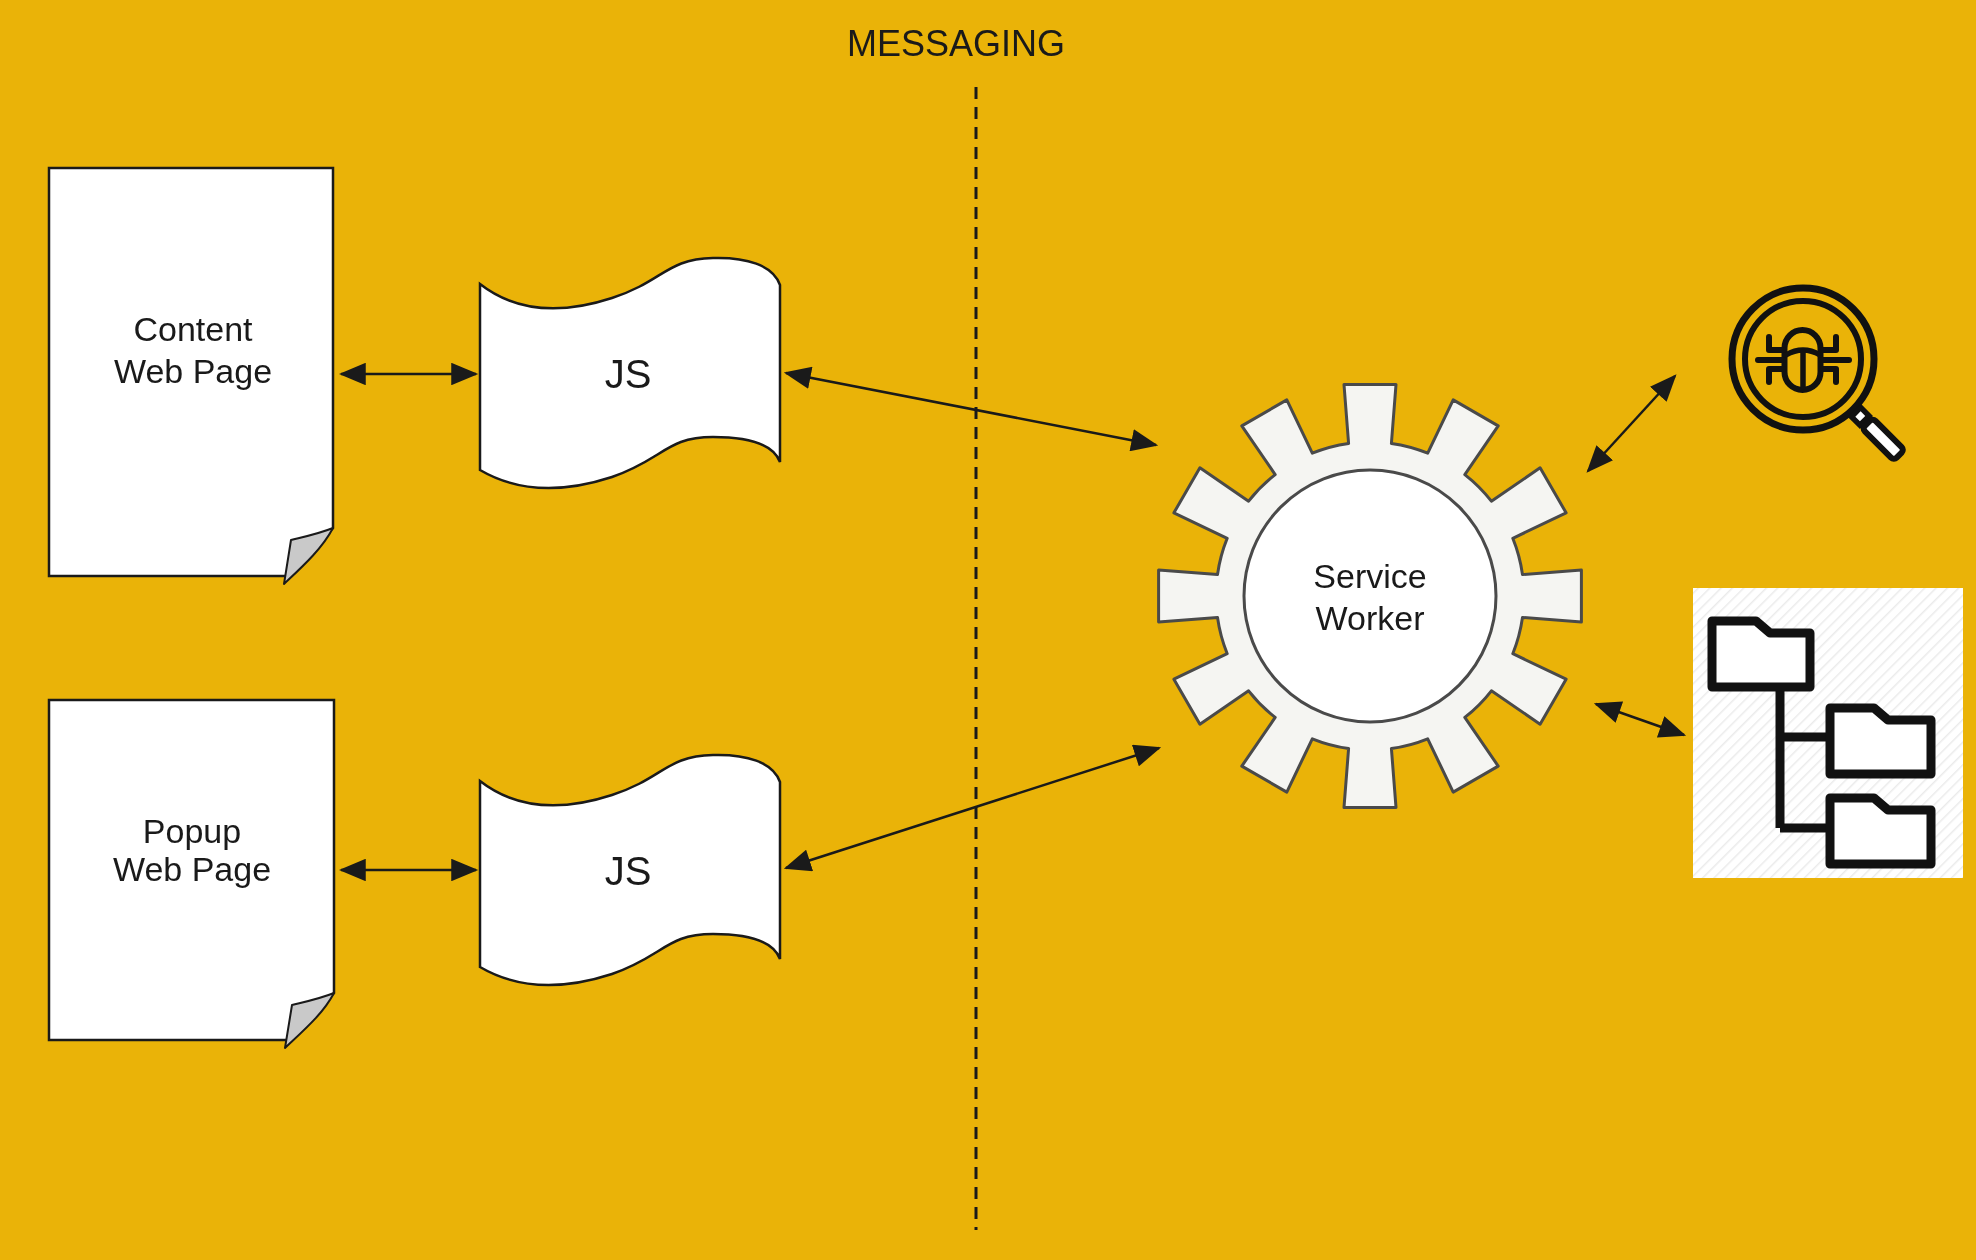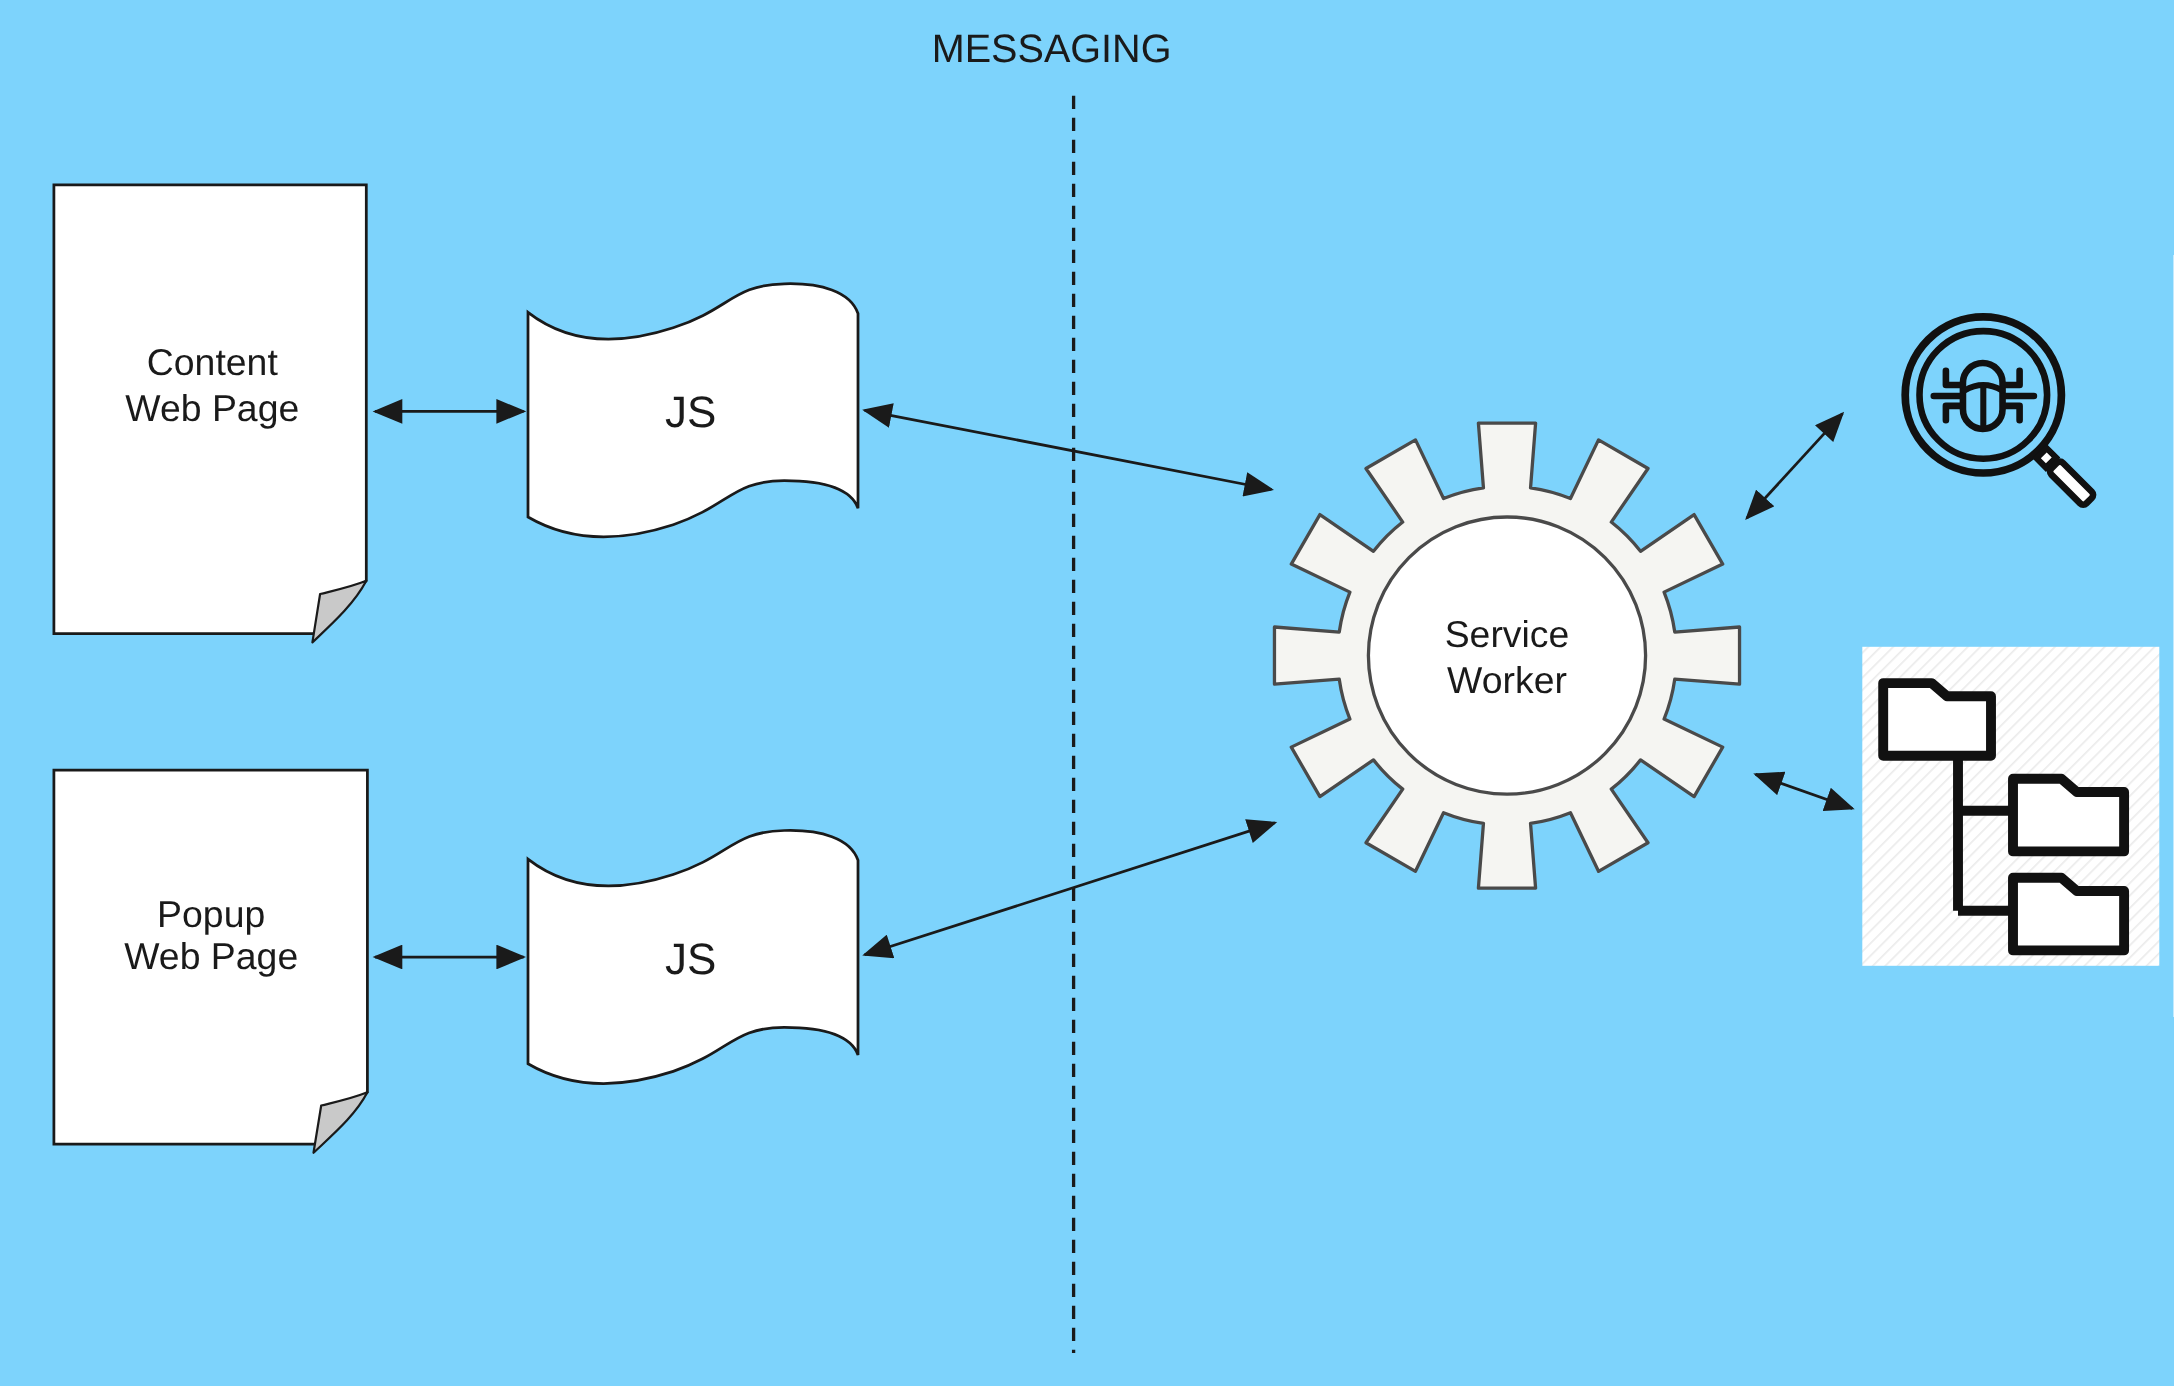--- a/index.html
+++ b/index.html
@@ -1,16 +1,16 @@
 <!DOCTYPE html>
 <html><head>
 <meta charset="utf-8">
 <style>
   html,body{margin:0;padding:0;background:#ffffff;}
-  .canvas-wrap{position:relative;width:1976px;height:1260px;background:#7dd3fc;overflow:hidden;}
+  .canvas-wrap{position:relative;width:1976px;height:1260px;background:#eab308;overflow:hidden;}
   svg{display:block;}
   text{font-family:"Liberation Sans","DejaVu Sans",sans-serif;fill:#1a1a1a;}
   .node-label{font-size:34px;}
   .js-label{font-size:40px;}
   .divider-label{font-size:36px;}
   .shape{fill:#ffffff;stroke:#1a1a1a;stroke-width:2.5;}
   .fold{fill:#c9c9c9;stroke:#1a1a1a;stroke-width:2;stroke-linejoin:round;}
   .edge{stroke:#1a1a1a;stroke-width:2.5;fill:none;}
   .divider{stroke:#1a1a1a;stroke-width:3;stroke-dasharray:12 8;fill:none;}
   .gear{fill:#f5f5f2;stroke:#4a4a4a;stroke-width:3;stroke-linejoin:round;}

